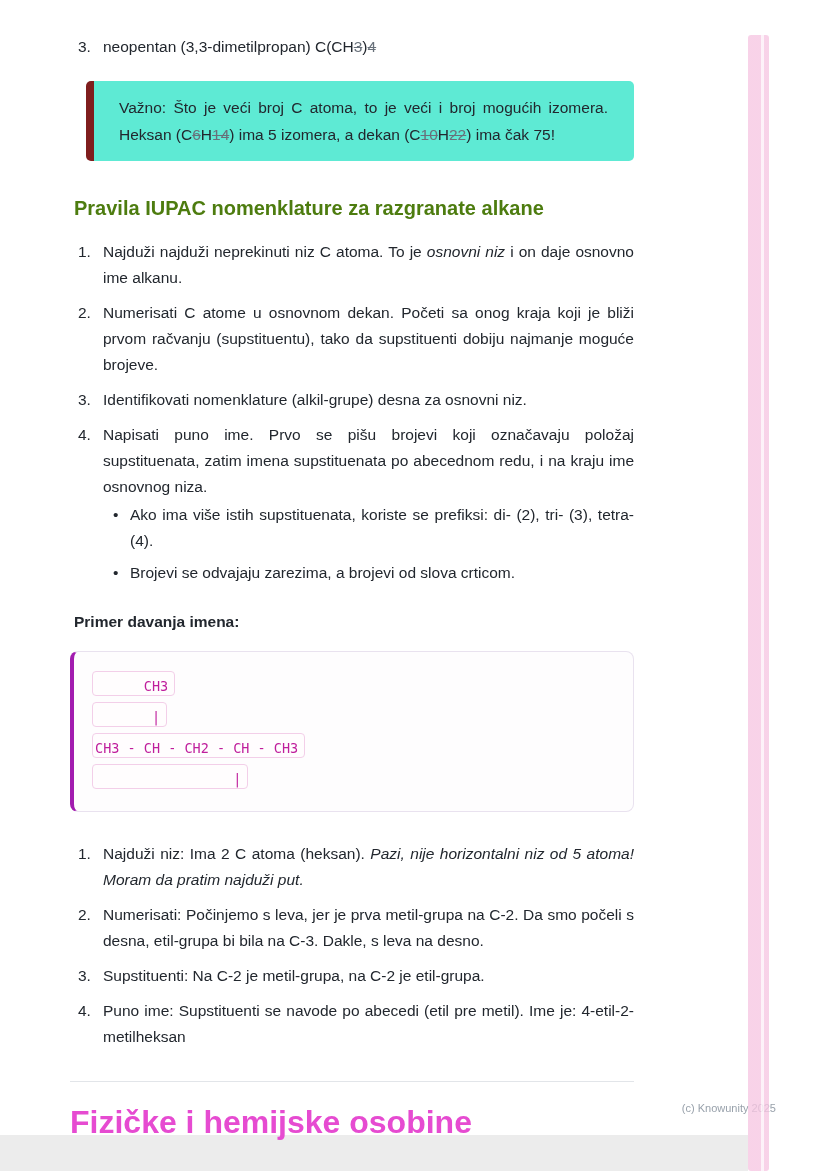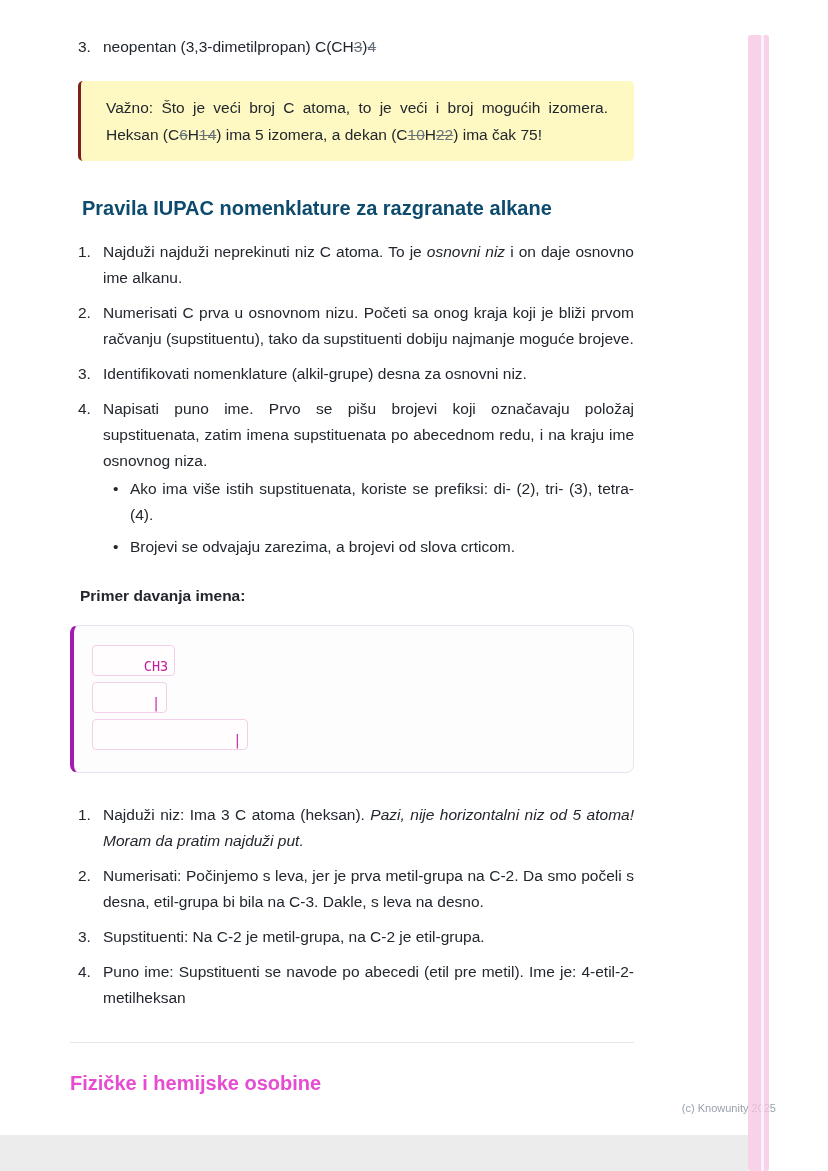--- a/index.html
+++ b/index.html
@@ -4,32 +4,32 @@
 <style>
   html,body{margin:0;padding:0;}
   body{width:828px;height:1171px;position:relative;background:#ffffff;font-family:"Liberation Sans",sans-serif;color:#22272e;overflow:hidden;}
   .content{position:absolute;left:70px;top:34px;width:564px;font-size:15.5px;line-height:26px;z-index:1;}
   b{font-weight:400;}
   .it{font-style:italic;}
   .st{text-decoration:line-through;color:#68707a;}
   .ol-item{display:flex;margin:0 0 9px 0;}
   .ol-num{flex:0 0 25px;padding-left:8px;}
   .ol-body{flex:1;text-align:justify;}
-  .callout{margin:21px 0 0 8px;background:#fef9c3;border-left:3px solid #7f1d1d;border-radius:5px;padding:13px 26px 13px 25px;text-align:justify;line-height:27px;}
-  .h2{margin:35px 0 18px 12px;color:#0c4a6e;font-size:20px;line-height:25px;font-weight:700;}
+  .callout{margin:21px 0 0 16px;background:#5eead4;border-left:8px solid #7f1d1d;border-radius:5px;padding:13px 26px 13px 25px;text-align:justify;line-height:27px;}
+  .h2{margin:35px 0 18px 4px;color:#4d7c0f;font-size:20px;line-height:25px;font-weight:700;}
   .ul-wrap{margin:2px 0 4px 0;}
   .ul-item{display:flex;margin:0 0 6px 10px;}
   .ul-dot{flex:0 0 17px;}
   .ul-body{flex:1;text-align:justify;}
-  .example-label{font-weight:700;margin:17px 0 16px 10px;}
+  .example-label{font-weight:700;margin:17px 0 16px 4px;}
   .codeblock{border:1px solid #e9e2ef;border-left:4px solid #a21caf;border-radius:8px;background:#fefdfe;padding:19px 24px 16px 18px;margin:0 0 29px 0;}
   .code-line{margin:0 0 3px 0;}
-  .chip{display:inline-block;white-space:pre;font-family:"DejaVu Sans Mono",monospace;font-size:13.5px;line-height:16px;color:#bf1e9c;border:1px solid #f3cfe9;border-radius:4px;padding:12px 6px 1px 2px;background:#fffdfe;}
+  .chip{display:inline-block;white-space:pre;font-family:"DejaVu Sans Mono",monospace;font-size:13.5px;line-height:16px;color:#bf1e9c;border:1px solid #f3cfe9;border-radius:4px;padding:6px 6px 1px 2px;background:#fffdfe;}
   .divider{border:none;border-top:1px solid #e2e5e9;margin:31px 0 25px 0;height:0;}
-  .h1{color:#e64bd1;font-size:20px;line-height:30px;font-weight:700;margin:0;}
+  .h1{color:#e64bd1;font-size:32px;line-height:30px;font-weight:700;margin:0;}
   .footer-credit{position:absolute;top:1102px;right:52px;font-size:11px;color:#98a1ab;z-index:1;}
   .pink-strip{position:absolute;left:748px;top:35px;width:21px;height:1136px;z-index:2;border-radius:3px;
     background:linear-gradient(to right, rgba(246,198,226,0.78) 0%, rgba(246,198,226,0.78) 62%, rgba(253,240,248,0.88) 62%, rgba(253,240,248,0.88) 76%, rgba(246,198,226,0.78) 76%, rgba(246,198,226,0.78) 100%);}
   .bottom-band{position:absolute;left:0;top:1135px;width:748px;height:36px;background:#ececec;z-index:0;}
 </style>
 </head>
 <body>
 
 <div class="bottom-band"></div>
 
@@ -44,21 +44,21 @@
 
   <div class="h2">Pravila IUPAC nomenklature za razgranate alkane</div>
 
   <div class="ol-item">
     <span class="ol-num">1.</span>
     <div class="ol-body"><b>Najduži najduži neprekinuti niz C atoma.</b><span> To je </span><span class="it">osnovni niz</span><span> i on daje osnovno ime alkanu.</span></div>
   </div>
 
   <div class="ol-item">
     <span class="ol-num">2.</span>
-    <div class="ol-body"><b>Numerisati C prva u osnovnom nizu.</b><span> Početi sa onog kraja koji je bliži prvom račvanju (supstituentu), tako da supstituenti dobiju najmanje moguće brojeve.</span></div>
+    <div class="ol-body"><b>Numerisati C atome u osnovnom dekan.</b><span> Početi sa onog kraja koji je bliži prvom račvanju (supstituentu), tako da supstituenti dobiju najmanje moguće brojeve.</span></div>
   </div>
 
   <div class="ol-item">
     <span class="ol-num">3.</span>
     <div class="ol-body"><b>Identifikovati nomenklature (alkil-grupe)</b><span> desna za osnovni niz.</span></div>
   </div>
 
   <div class="ol-item">
     <span class="ol-num">4.</span>
     <div class="ol-body"><b>Napisati puno ime.</b><span> Prvo se pišu brojevi koji označavaju položaj supstituenata, zatim imena supstituenata po abecednom redu, i na kraju ime osnovnog niza.</span>
@@ -73,26 +73,27 @@
         </div>
       </div>
     </div>
   </div>
 
   <div class="example-label">Primer davanja imena:</div>
 
   <div class="codeblock">
     <div class="code-line"><span class="chip">      CH3</span></div>
     <div class="code-line"><span class="chip">       |</span></div>
+    <div class="code-line"><span class="chip">CH3 - CH - CH2 - CH - CH3</span></div>
     <div class="code-line"><span class="chip">                 |</span></div>
   </div>
 
   <div class="ol-item">
     <span class="ol-num">1.</span>
-    <div class="ol-body"><b>Najduži niz:</b><span> Ima 3 C atoma (heksan). </span><span class="it">Pazi, nije horizontalni niz od 5 atoma! Moram da pratim najduži put.</span></div>
+    <div class="ol-body"><b>Najduži niz:</b><span> Ima 2 C atoma (heksan). </span><span class="it">Pazi, nije horizontalni niz od 5 atoma! Moram da pratim najduži put.</span></div>
   </div>
 
   <div class="ol-item">
     <span class="ol-num">2.</span>
     <div class="ol-body"><b>Numerisati:</b><span> Počinjemo s leva, jer je prva metil-grupa na C-2. Da smo počeli s desna, etil-grupa bi bila na C-3. Dakle, s leva na desno.</span></div>
   </div>
 
   <div class="ol-item">
     <span class="ol-num">3.</span>
     <div class="ol-body"><b>Supstituenti:</b><span> Na C-2 je metil-grupa, na C-2 je etil-grupa.</span></div>

